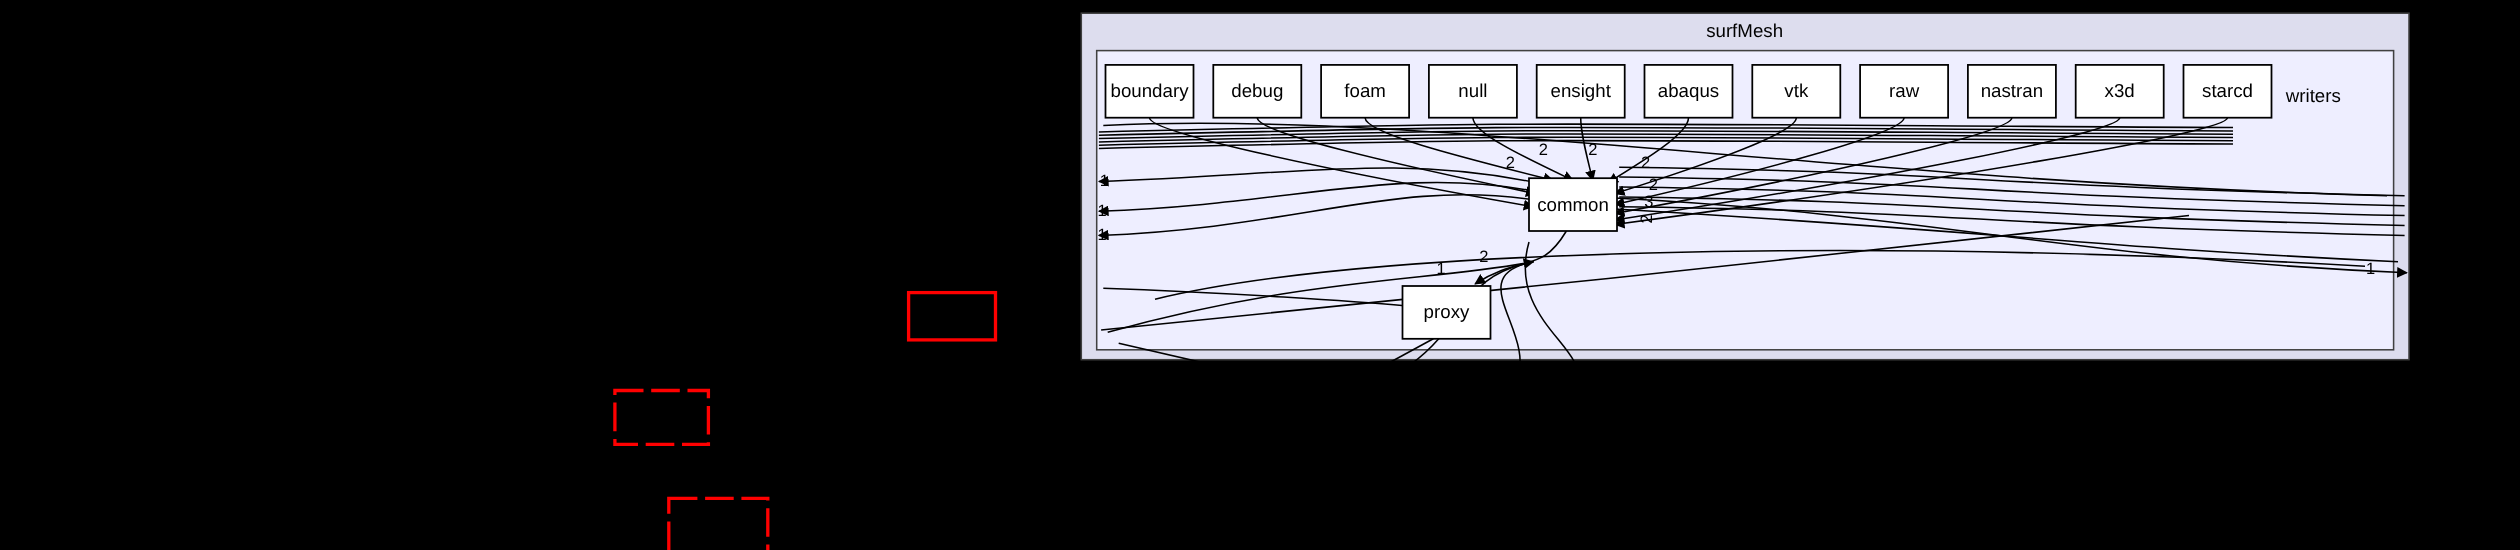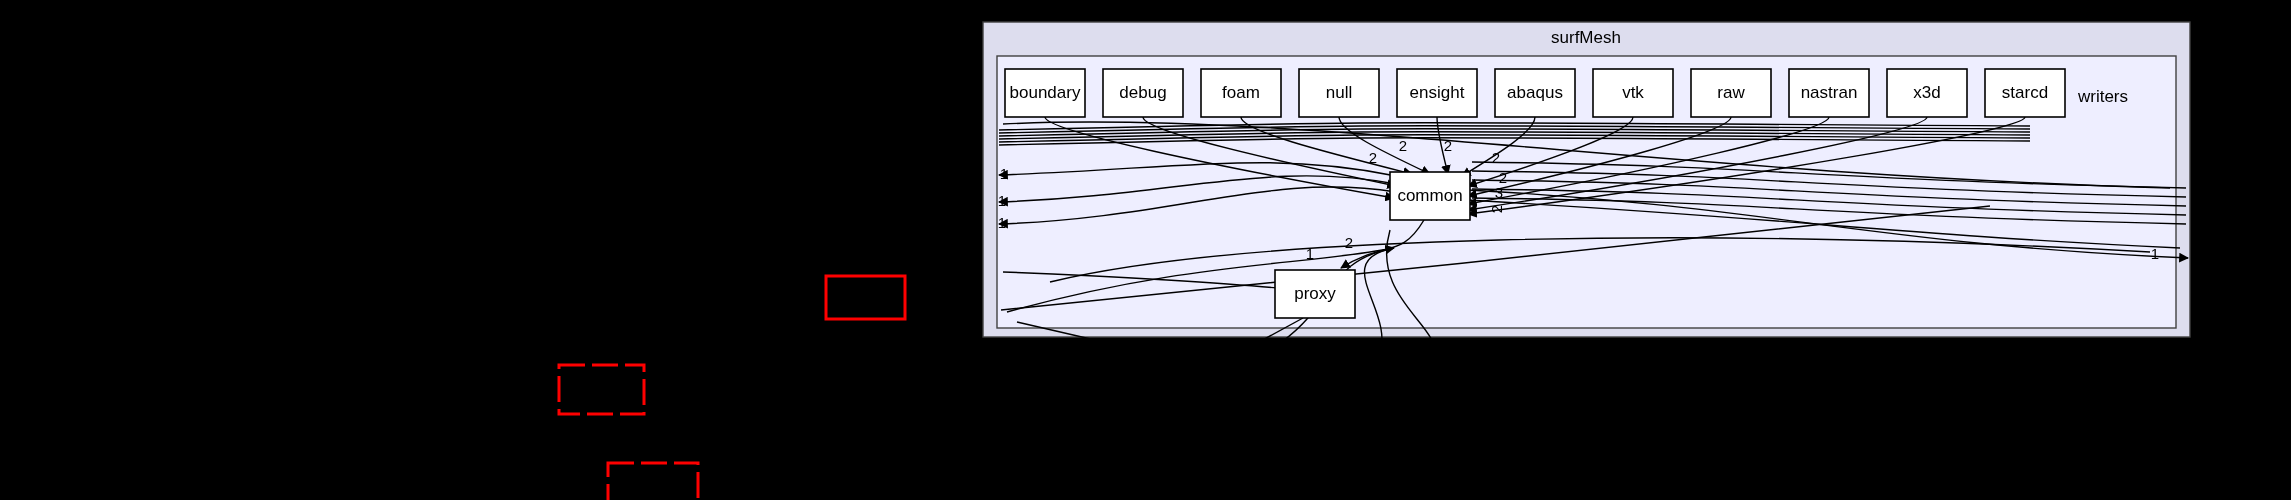--- a/index.html
+++ b/index.html
@@ -10,21 +10,21 @@
   }
   body {
     width: 2291px;
     height: 500px;
     overflow: hidden;
     font-family: "Liberation Sans", sans-serif;
     position: relative;
   }
   #stage {
     position: absolute;
-    left: 0; top: 12px;
+    left: 0; top: 2px;
     width: 2291px;
     height: 352px;
     background: #000000;
   }
   svg.graph {
     position: absolute;
     left: 0; top: 0;
     width: 2291px;
     height: 500px;
     display: block;

